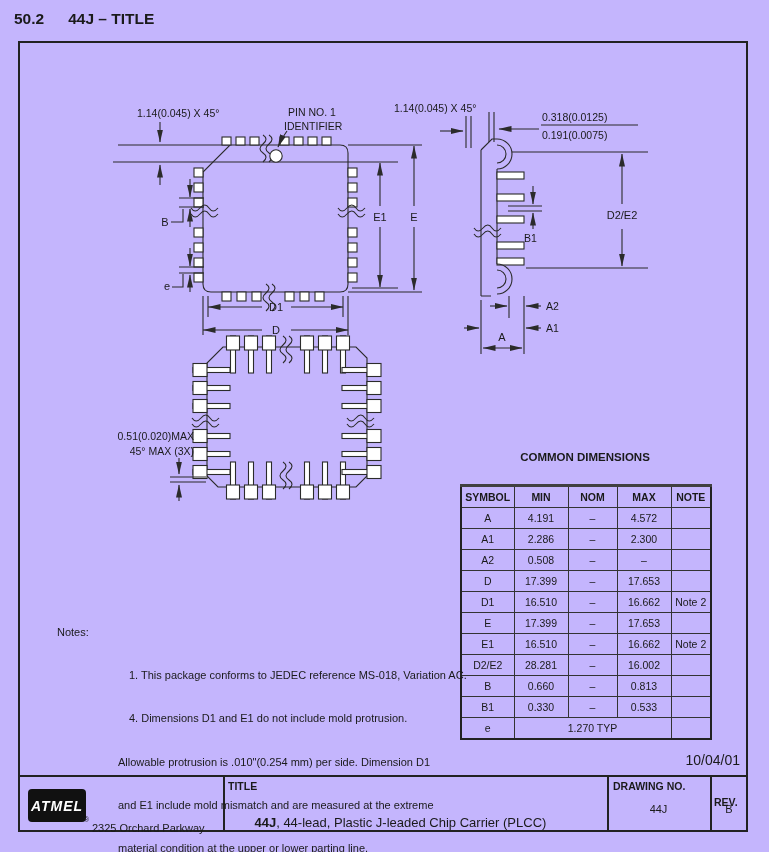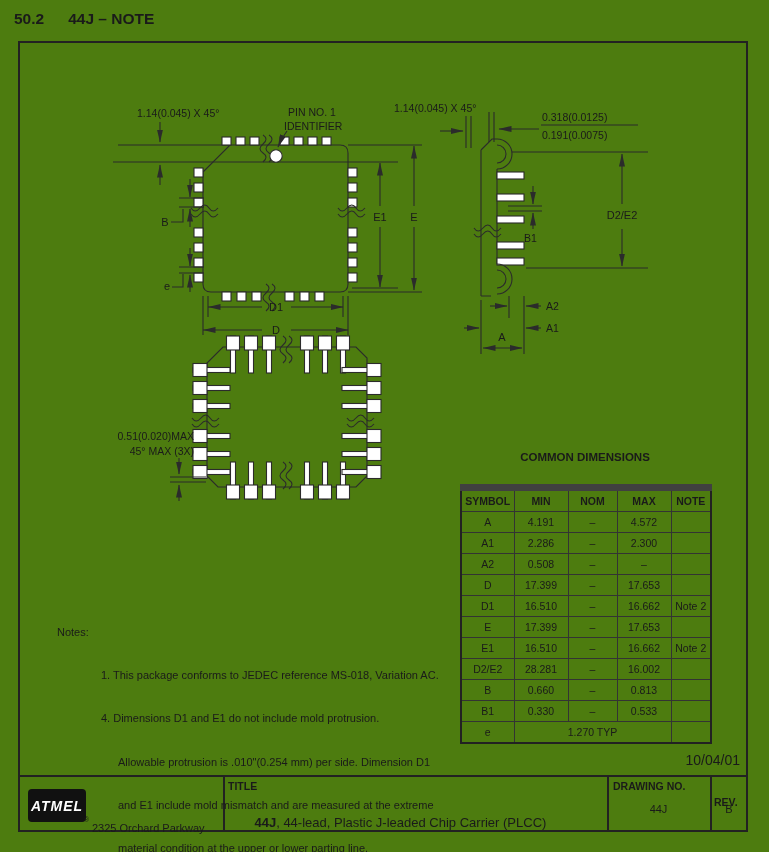--- a/index.html
+++ b/index.html
@@ -1,41 +1,41 @@
 <!DOCTYPE html>
 <html><head>
 <meta charset="utf-8">
 <style>
   html,body{margin:0;padding:0;background:#fff;}
-  #page{position:relative;width:769px;height:852px;background:#4d7c0f;overflow:hidden;
+  #page{position:relative;width:769px;height:852px;background:#c4b5fd;overflow:hidden;
         font-family:"Liberation Sans",sans-serif;color:#1a1a1a;}
   .abs{position:absolute;}
   
   #heading{left:14px;top:10px;font-size:15.5px;font-weight:bold;display:flex;gap:24px;white-space:pre;}
   
   #frame{left:18px;top:41px;width:726px;height:787px;border:2px solid #222;}
   #tb-top{left:18px;top:775px;width:730px;border-top:2px solid #222;}
   .vdiv{top:777px;height:55px;border-left:2px solid #222;width:0;}
   
   svg{position:absolute;left:0;top:0;pointer-events:none;}
   .ln{stroke:#2b2b2b;stroke-width:1.1;fill:none;}
   .fw{fill:#fff;stroke:#2b2b2b;stroke-width:1.1;}
   .txt{font:10.5px "Liberation Sans",sans-serif;fill:#1a1a1a;}
   .txtm{font:11px "Liberation Sans",sans-serif;fill:#1a1a1a;text-anchor:middle;}
   .txte{font:10.5px "Liberation Sans",sans-serif;fill:#1a1a1a;text-anchor:end;}
   
   #dims-title{left:460px;top:451px;width:250px;text-align:center;font-size:11.5px;font-weight:bold;}
   #dims-sub{left:460px;top:465px;width:250px;text-align:center;font-size:11px;}
   #dims-table{left:460px;top:484px;border-collapse:collapse;table-layout:fixed;}
   #dims-table td{border:1.2px solid #333;height:20px;text-align:center;font-size:10.5px;padding:0;}
-  #dims-table tr.hdr td{font-weight:bold;border-top:7px solid #404040;}
+  #dims-table tr.hdr td{font-weight:bold;border-top:3px solid #404040;}
   #dims-table{border:2px solid #222;}
   
   #notes{left:57px;top:625px;font-size:11px;line-height:14.4px;white-space:pre;}
-  #notes .nl{margin-left:44px;}
+  #notes .nl{margin-left:72px;}
   #notes .cont{margin-left:61px;}
   #notes-label{position:absolute;left:0;top:0;}
   
   #date{left:620px;top:752px;width:120px;text-align:right;font-size:14px;}
   
   .tb-label{font-size:10.5px;font-weight:bold;}
   #logo{left:28px;top:789px;width:58px;height:33px;background:#111;border-radius:4px;
         color:#fff;display:flex;align-items:center;justify-content:center;
         font-weight:bold;font-style:italic;font-size:14px;letter-spacing:1px;}
   #logo-reg{left:84px;top:816px;font-size:7px;}
@@ -48,21 +48,21 @@
   #rev-value{left:710px;top:803px;width:38px;text-align:center;font-size:11px;}
   .b{font-weight:bold;}
 </style>
 </head>
 <body>
 
 <div id="page">
 
   <div class="abs" id="heading">
     <span>50.2</span>
-    <span>44J – NOTE</span>
+    <span>44J – TITLE</span>
   </div>
 
   <div class="abs" id="frame"></div>
   <div class="abs" id="tb-top"></div>
   <div class="abs vdiv" style="left:223px;"></div>
   <div class="abs vdiv" style="left:607px;"></div>
   <div class="abs vdiv" style="left:710px;"></div>
 
   <svg width="769" height="852" viewBox="0 0 769 852">
     <defs>

